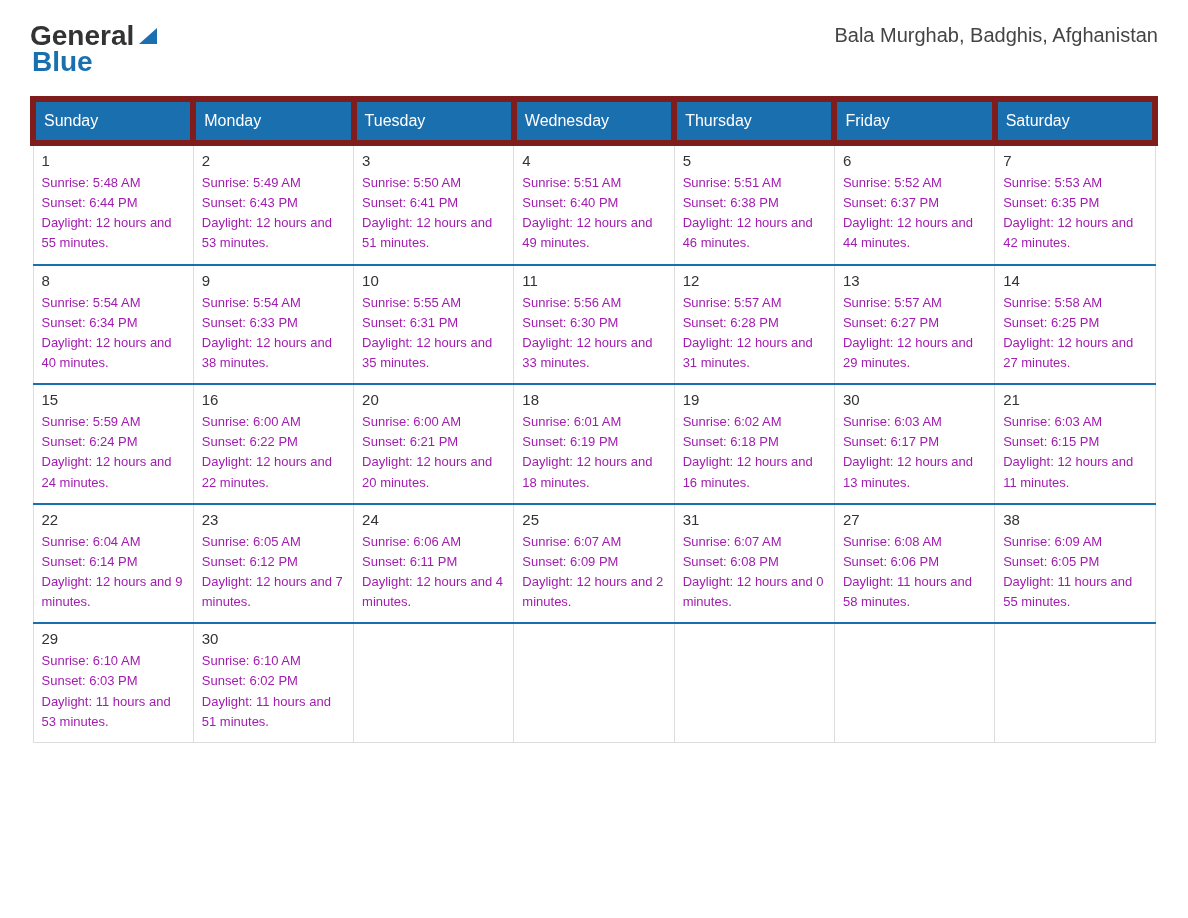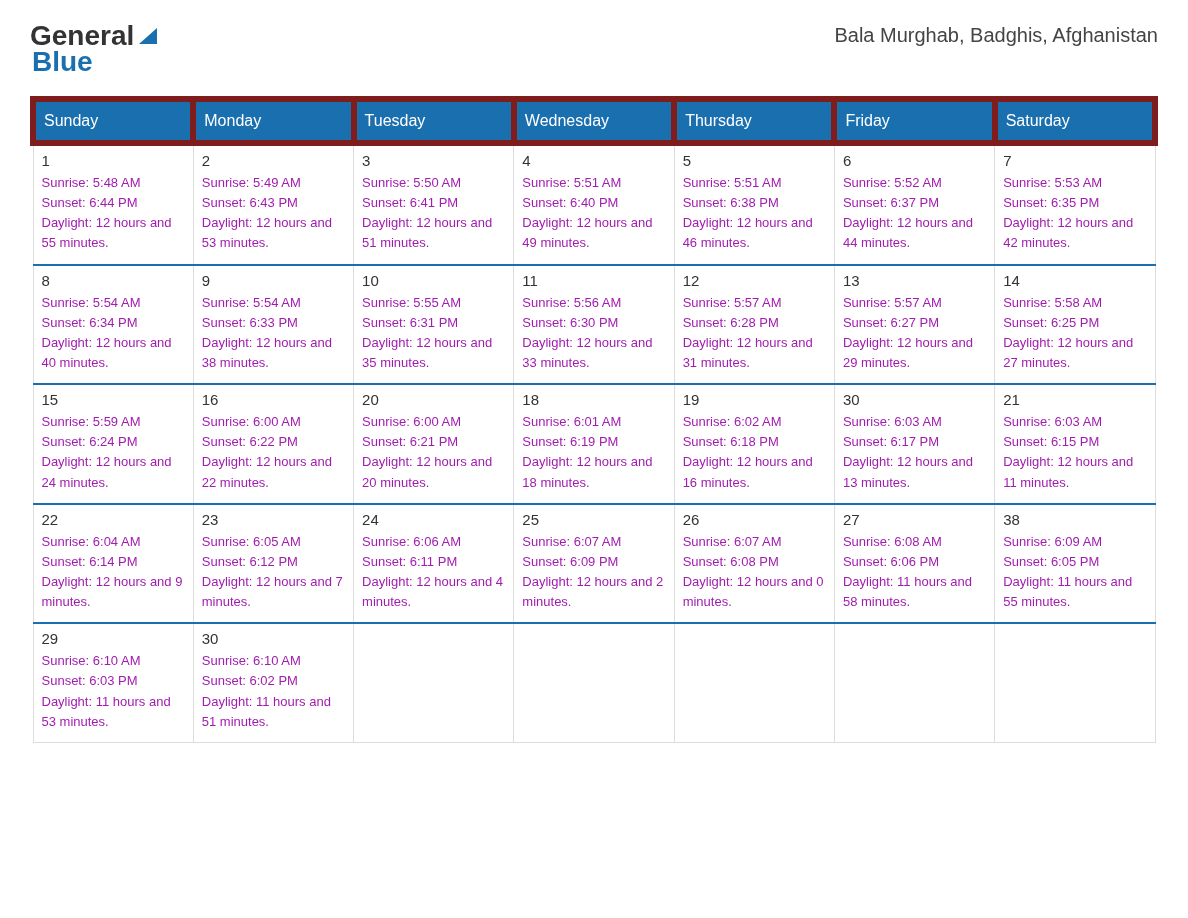--- a/index.html
+++ b/index.html
@@ -222,21 +222,21 @@
         </td>
         <td>
           <span class="day-number">24</span>
         <div class="day-info">Sunrise: 6:06 AM<br>Sunset: 6:11 PM<br>Daylight: 12 hours and 4 minutes.</div>
         </td>
         <td>
           <span class="day-number">25</span>
         <div class="day-info">Sunrise: 6:07 AM<br>Sunset: 6:09 PM<br>Daylight: 12 hours and 2 minutes.</div>
         </td>
         <td>
-          <span class="day-number">26</span>
+          <span class="day-number">31</span>
         <div class="day-info">Sunrise: 6:07 AM<br>Sunset: 6:08 PM<br>Daylight: 12 hours and 0 minutes.</div>
         </td>
         <td>
           <span class="day-number">27</span>
         <div class="day-info">Sunrise: 6:08 AM<br>Sunset: 6:06 PM<br>Daylight: 11 hours and 58 minutes.</div>
         </td>
         <td>
           <span class="day-number">38</span>
         <div class="day-info">Sunrise: 6:09 AM<br>Sunset: 6:05 PM<br>Daylight: 11 hours and 55 minutes.</div>
         </td>

